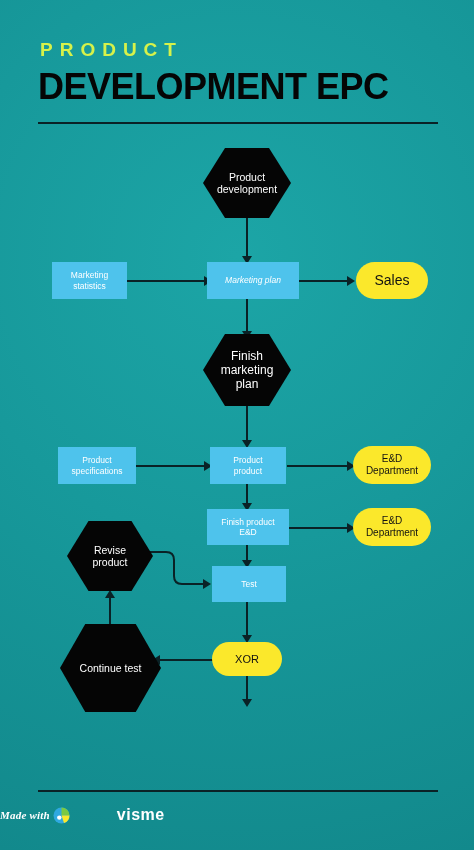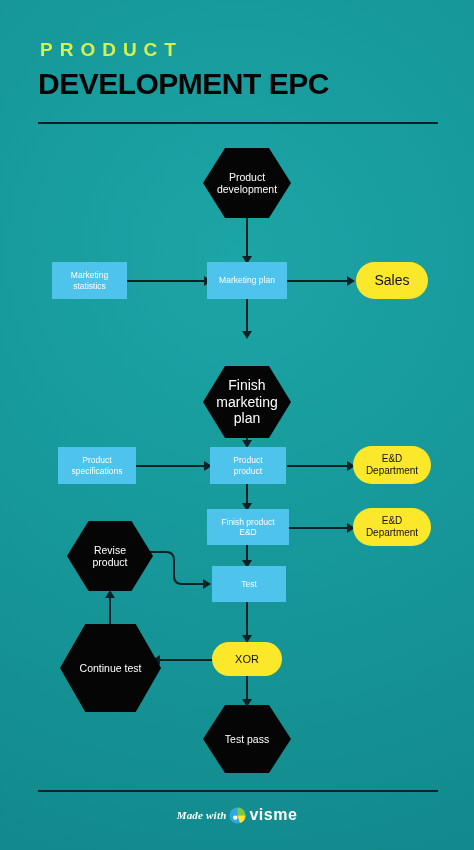--- a/index.html
+++ b/index.html
@@ -27,21 +27,21 @@
     font-weight: bold;
     letter-spacing: 7px;
     color: #d6f24a;
     line-height: 1;
     white-space: nowrap;
   }
   .title {
     position: absolute;
     left: 38px;
     top: 68px;
-    font-size: 30px;
+    font-size: 36px;
     font-weight: bold;
     letter-spacing: -0.5px;
     color: #050505;
     line-height: 1.05;
     white-space: nowrap;
   }
   .rule-top {
     position: absolute;
     left: 38px;
     top: 122px;
@@ -120,36 +120,36 @@
   .elbow { position: absolute; }
 
   
   .footer {
     position: absolute;
     left: 0;
     top: 806px;
     width: 474px;
     display: flex;
     align-items: center;
-    justify-content: center;
     gap: 3px;
   }
   .made-with {
     font-family: "Liberation Serif", serif;
     font-style: italic;
     font-weight: bold;
     font-size: 11px;
     color: #ffffff;
     letter-spacing: 0.2px;
   }
   .visme-word {
     font-size: 16px;
     font-weight: bold;
     color: #ffffff;
     letter-spacing: 0.5px;
+    margin-left: 44px;
   }
   .visme-mark { display: block; }
 </style>
 </head>
 <body>
 
 <div id="poster">
 
   <div class="kicker">PRODUCT</div>
   <div class="title">DEVELOPMENT EPC</div>
@@ -205,29 +205,29 @@
   <div class="node n-hex" style="left:203px; top:148px; width:88px; height:70px; font-size:10.5px;">
     <span>Product
 development</span>
   </div>
 
   <div class="node n-box" style="left:52px; top:262px; width:75px; height:37px; font-size:8.5px;">
     <span>Marketing
 statistics</span>
   </div>
 
-  <div class="node n-box" style="left:207px; top:262px; width:80px; height:37px; font-size:8.5px;">
+  <div class="node n-box" style="left:207px; top:262px; width:92px; height:37px; font-size:8.5px;font-style:italic;">
     <span>Marketing plan</span>
   </div>
 
   <div class="node n-pill" style="left:356px; top:262px; width:72px; height:37px; font-size:14px;">
     <span>Sales</span>
   </div>
 
-  <div class="node n-hex" style="left:203px; top:334px; width:88px; height:72px; font-size:14px;margin-top:32px;">
+  <div class="node n-hex" style="left:203px; top:334px; width:88px; height:72px; font-size:12px;">
     <span>Finish
 marketing
 plan</span>
   </div>
 
   <div class="node n-box" style="left:58px; top:447px; width:78px; height:37px; font-size:8.5px;">
     <span>Product
 specifications</span>
   </div>
 
@@ -261,23 +261,20 @@
   </div>
 
   <div class="node n-hex" style="left:60px; top:624px; width:101px; height:88px; font-size:10.5px;">
     <span>Continue test</span>
   </div>
 
   <div class="node n-pill" style="left:212px; top:642px; width:70px; height:34px; font-size:11px;align-items:center;">
     <span>XOR</span>
   </div>
 
-  <div class="node n-hex" style="left:203px; top:705px; width:88px; height:68px; font-size:10.5px;">
-    <span>Test pass</span>
-  </div>
 
   <div class="rule-bottom"></div>
   <div class="footer">
     <span class="made-with">Made with</span>
     <svg class="visme-mark" width="17" height="17" viewBox="0 0 17 17">
       <circle cx="8.5" cy="8.5" r="8" fill="#2fa8e0"></circle>
       <path d="M8.5,0.5 A8,8 0 0 1 16.5,8.5 L8.5,8.5 Z" fill="#7ac943"></path>
       <path d="M16.5,8.5 A8,8 0 0 1 11,16.1 L8.5,8.5 Z" fill="#fbe82b"></path>
       <circle cx="6.3" cy="10.6" r="2.2" fill="#ffffff"></circle>
     </svg>

